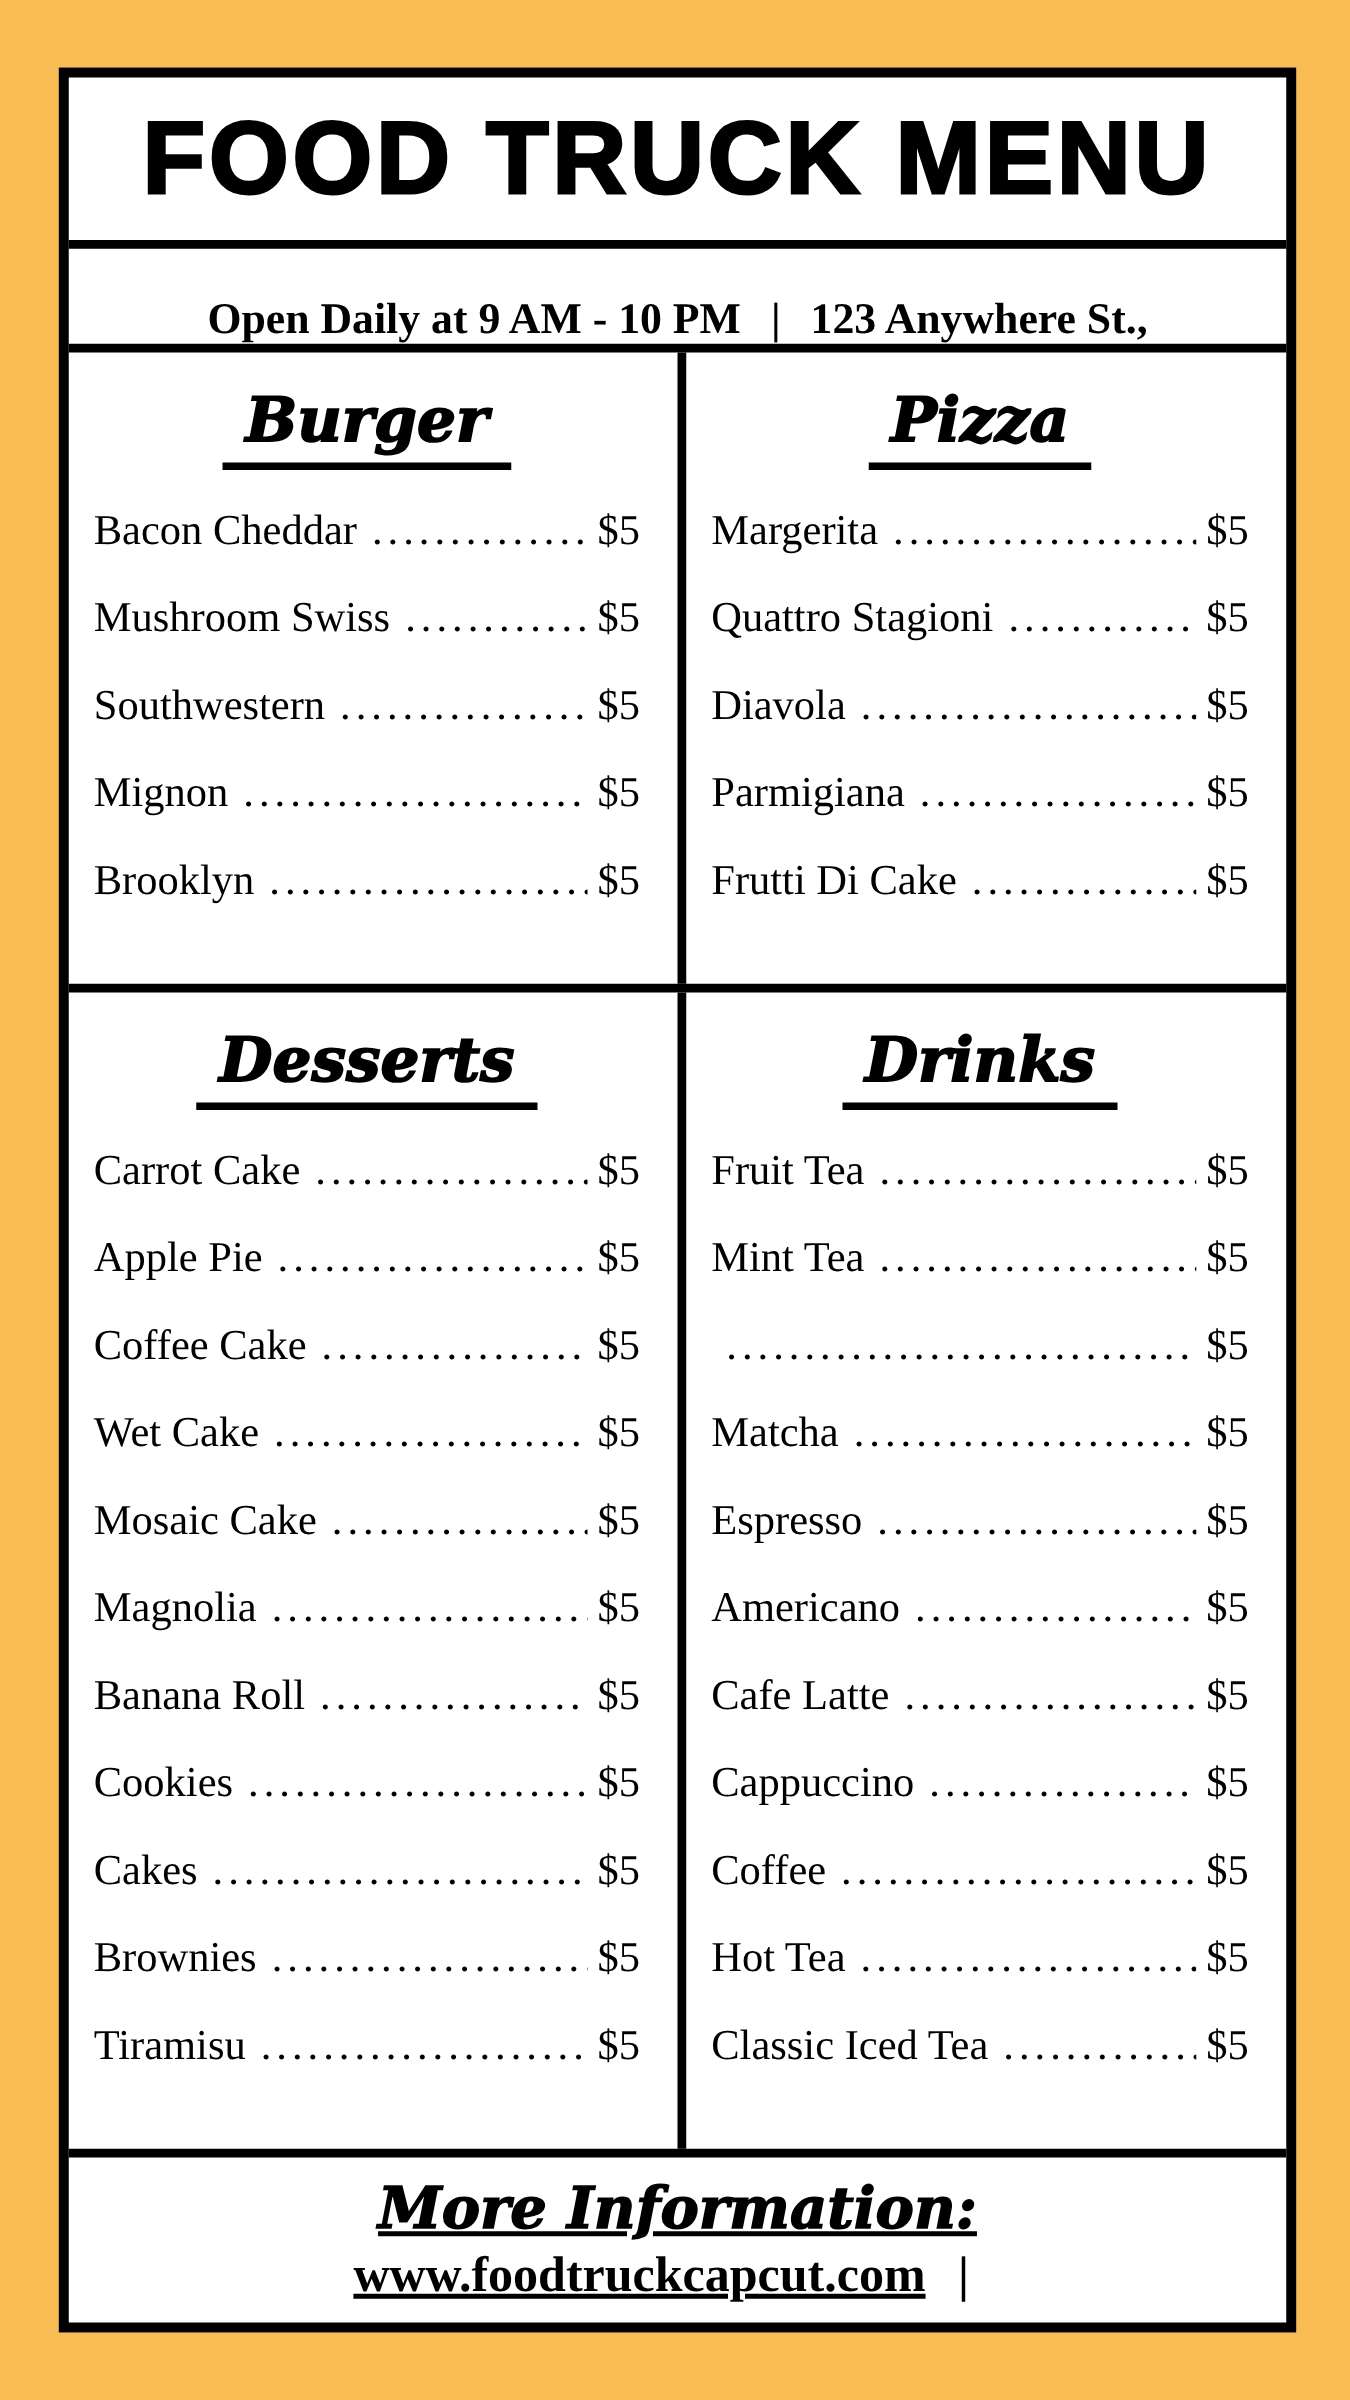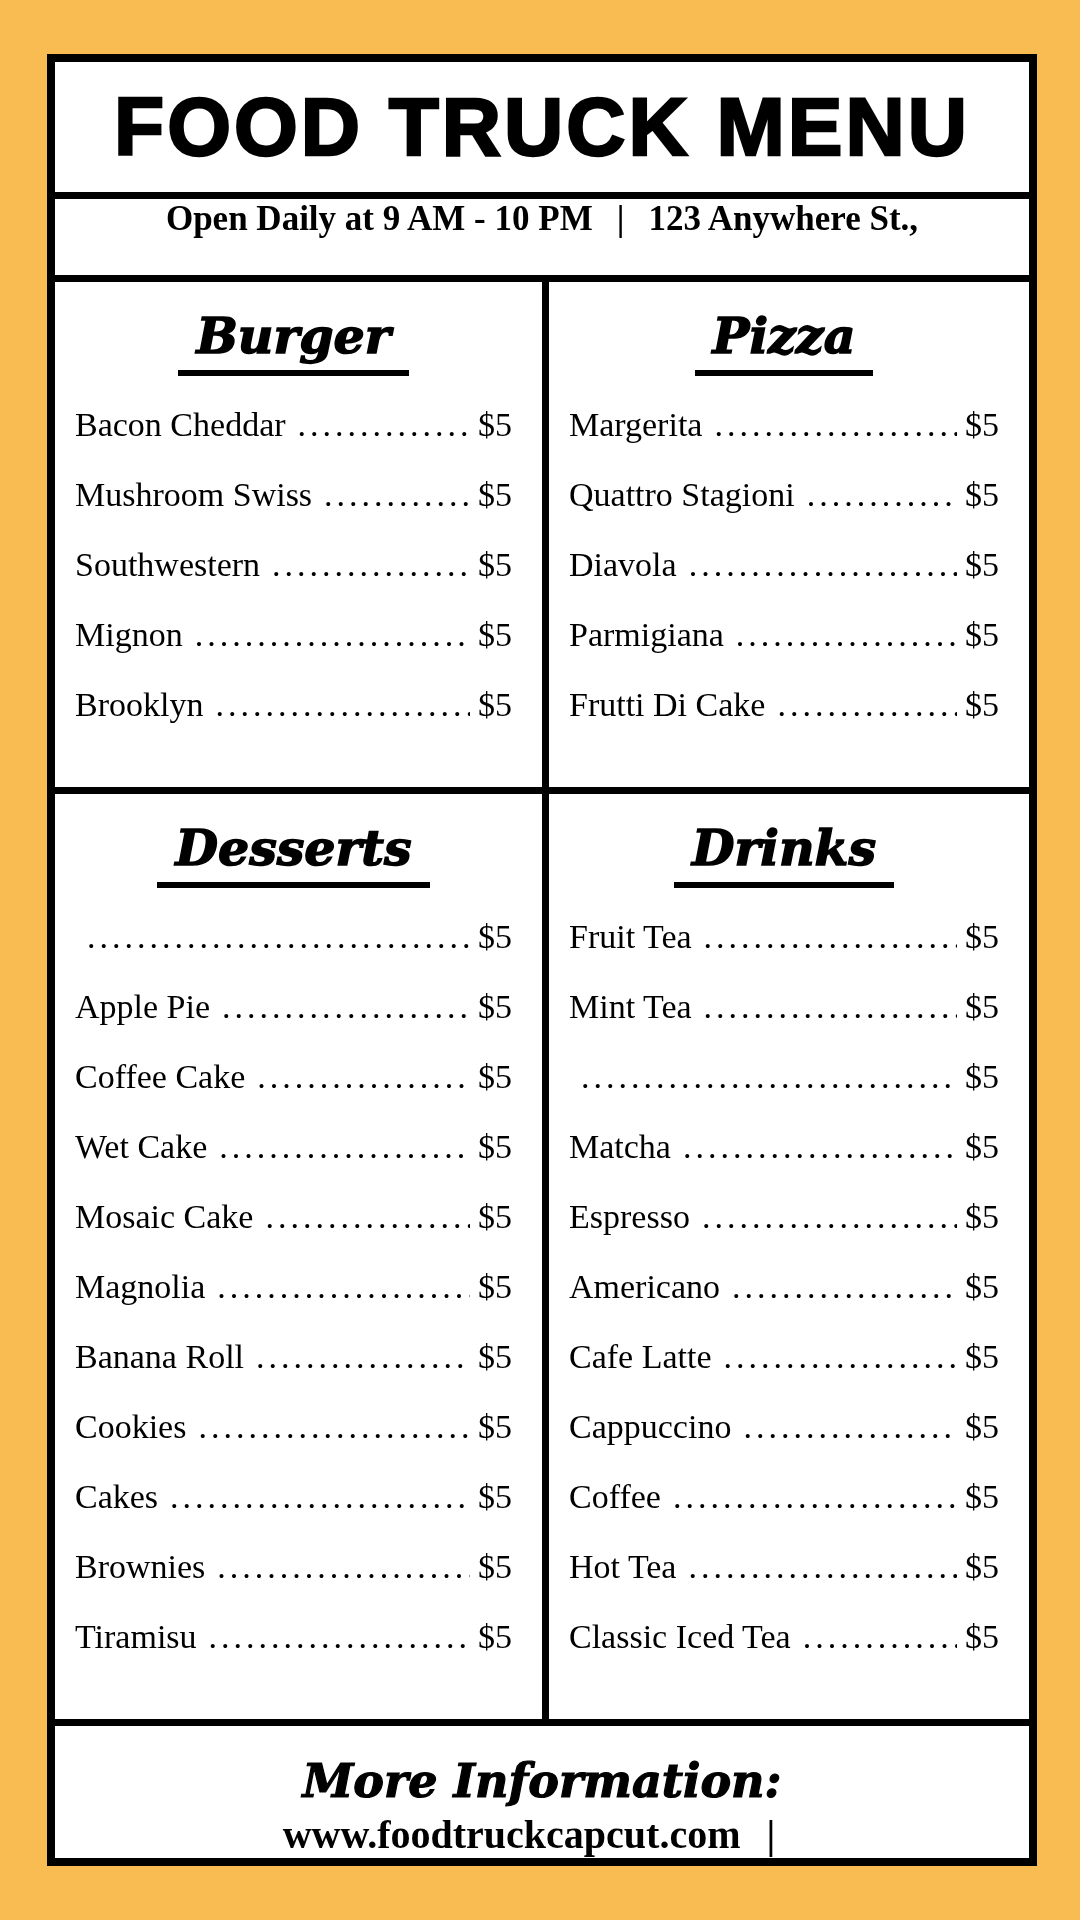--- a/index.html
+++ b/index.html
@@ -32,21 +32,21 @@
     font-family: "Liberation Sans", sans-serif;
     font-weight: 900;
     font-size: 82px;
     letter-spacing: 3px;
     -webkit-text-stroke: 2.5px var(--ink, #000);
     white-space: nowrap;
   }
   .subtitle-row {
     flex: 0 0 76px;
     border-bottom: 7px solid var(--ink, #000);
-    display: flex; align-items: flex-start; justify-content: center;
+    display: flex; align-items: flex-end; justify-content: center;
     font-size: 35px; font-weight: 600;
     white-space: nowrap;
   }
   .pipe { margin: 0 24px; }
   .quad-row {
     display: grid;
     grid-template-columns: 1fr 1fr;
     border-bottom: 7px solid var(--ink, #000);
   }
   .quad-row.top { flex: 0 0 505px; }
@@ -88,22 +88,23 @@
   }
   .dots::after {
     content: "......................................................................";
   }
   .item-price { flex: 0 0 auto; white-space: nowrap; }
   .footer-row {
     flex: 1 1 auto;
     display: flex;
     flex-direction: column;
     align-items: center;
-    justify-content: flex-end;
+    justify-content: center;
     gap: 4px;
+    text-decoration: underline;
   }
   .footer-heading {
     font-family: "DejaVu Serif", serif;
     font-style: italic;
     font-weight: bold;
     font-size: 46px;
     line-height: 1.1;
     -webkit-text-stroke: 1.2px var(--ink, #000);
   }
   .footer-contact {
@@ -206,20 +207,21 @@
       </section>
     </div>
 
     <div class="quad-row bottom">
       <section class="quad">
         <div class="section-header">
           <span class="section-title">Desserts</span>
         </div>
         <div class="menu-items">
   <div class="menu-item">
+    <span class="item-name">Carrot Cake</span>
     <span class="dots"></span>
     <span class="item-price">$5</span>
   </div>
 
   <div class="menu-item">
     <span class="item-name">Apple Pie</span>
     <span class="dots"></span>
     <span class="item-price">$5</span>
   </div>
 

